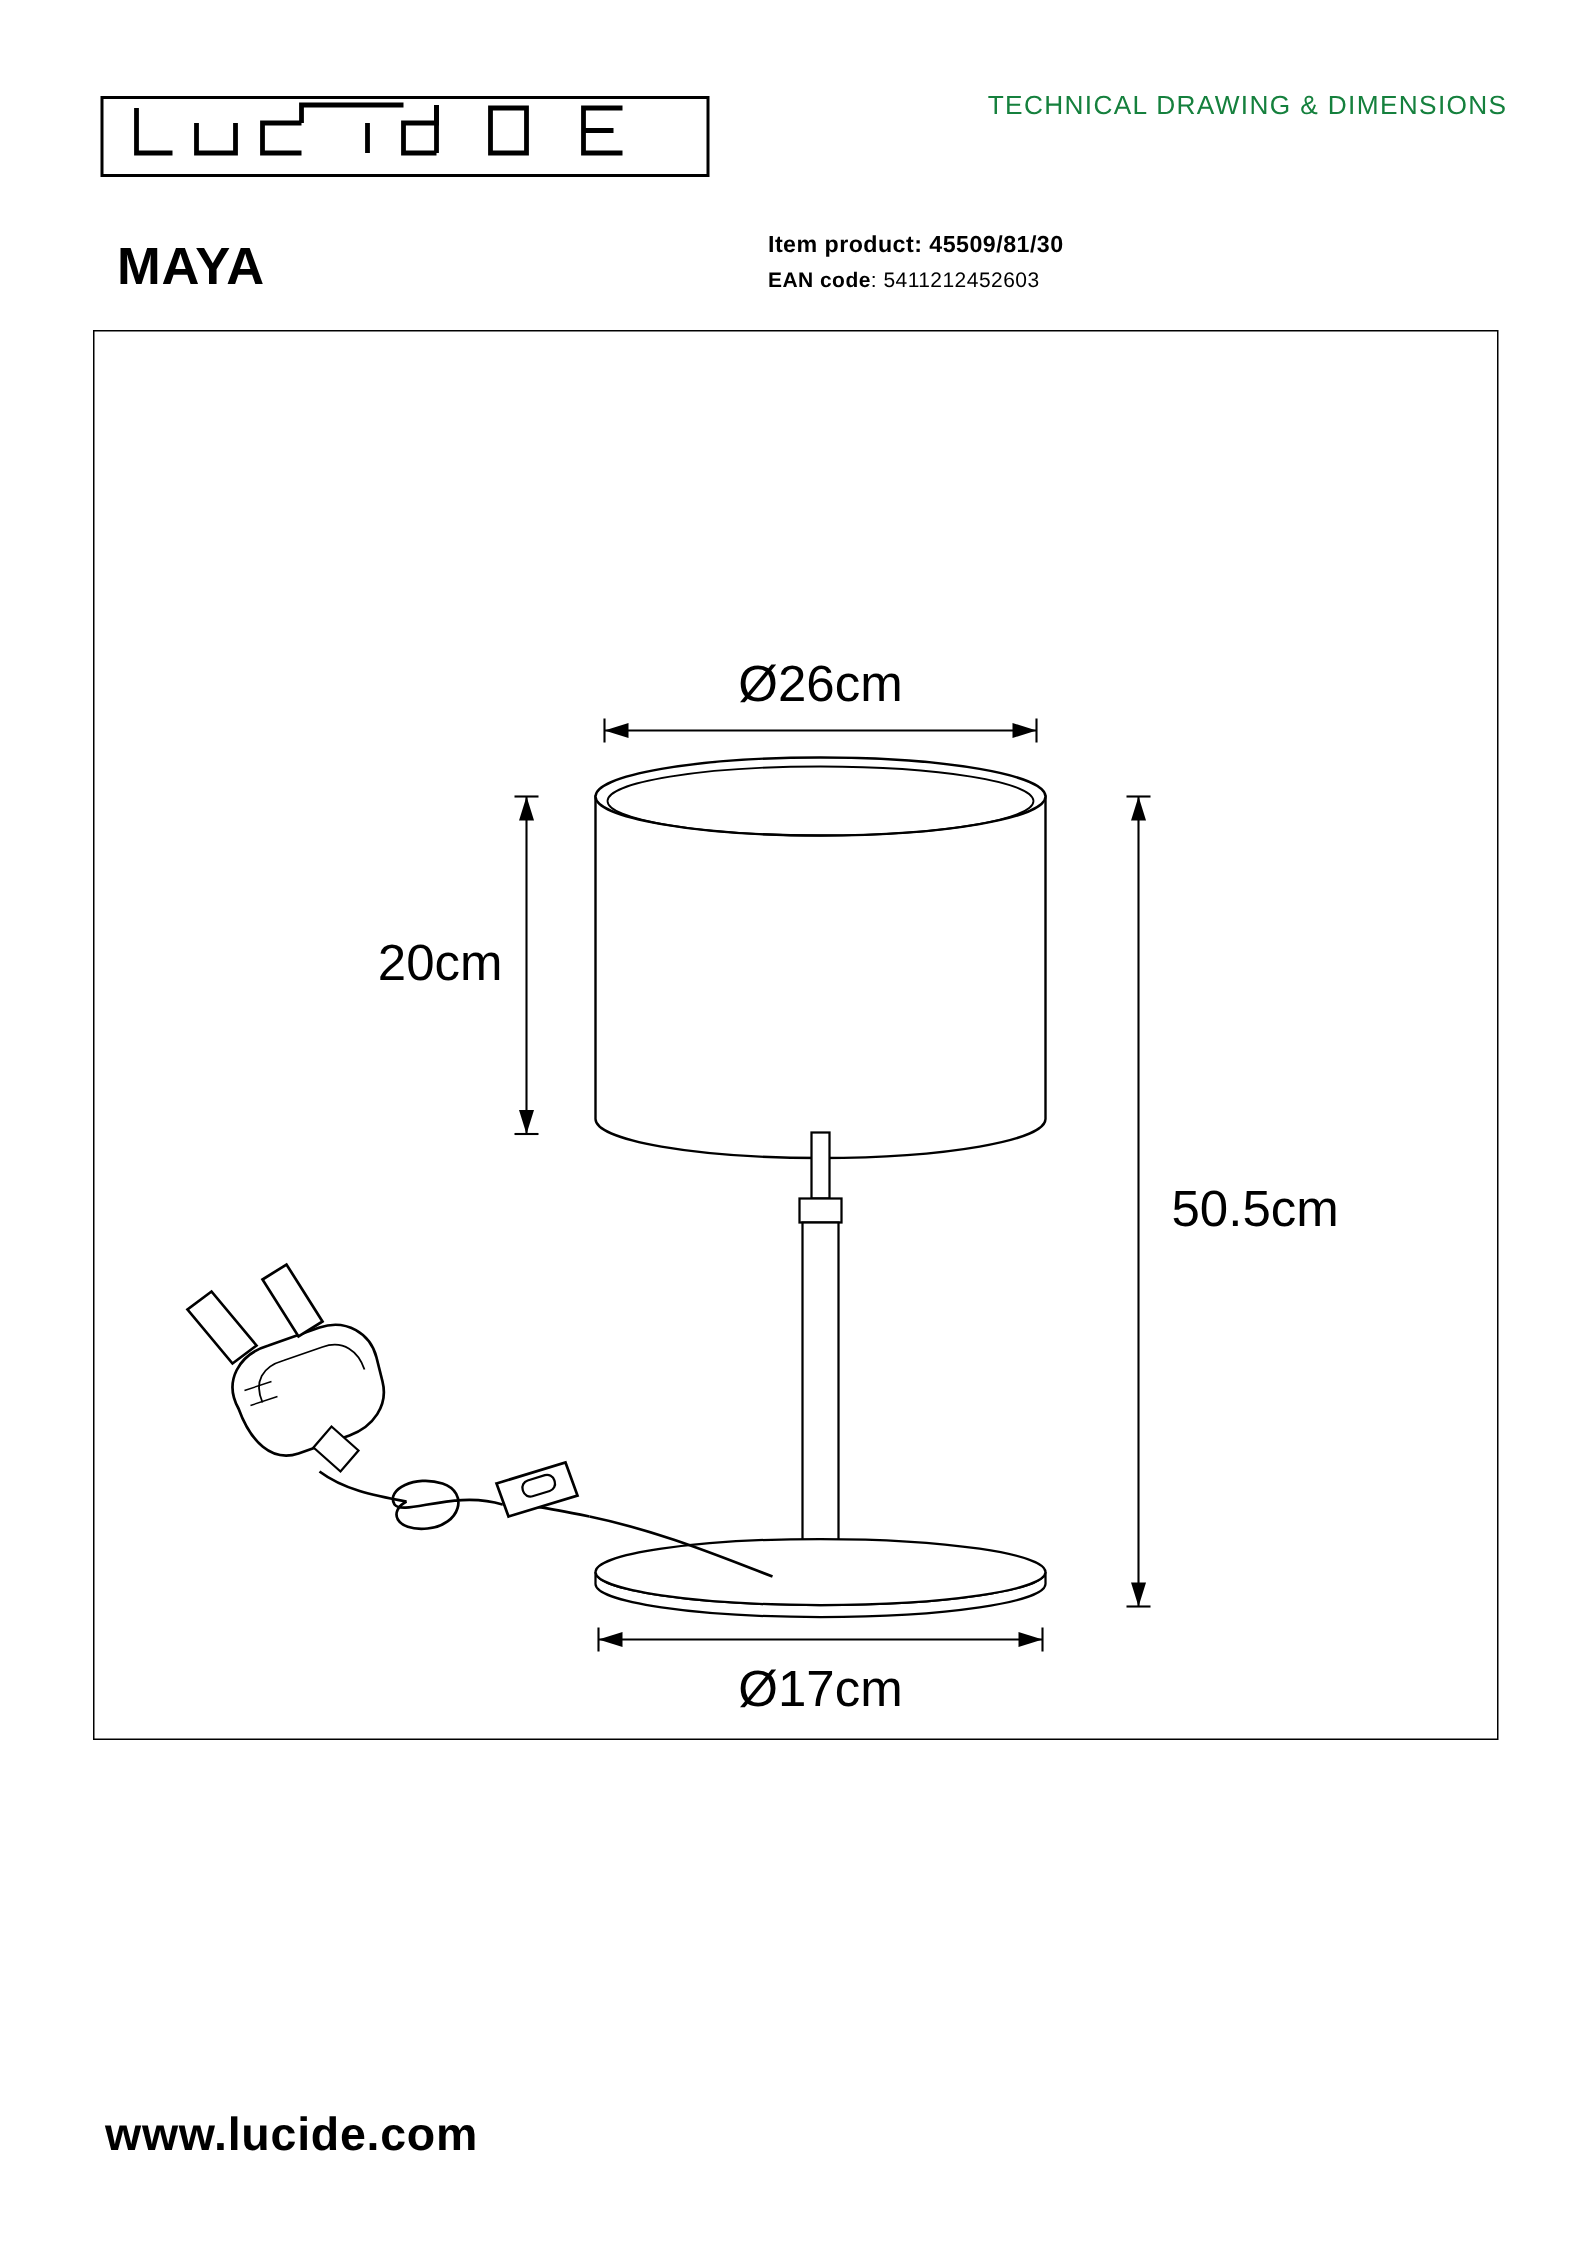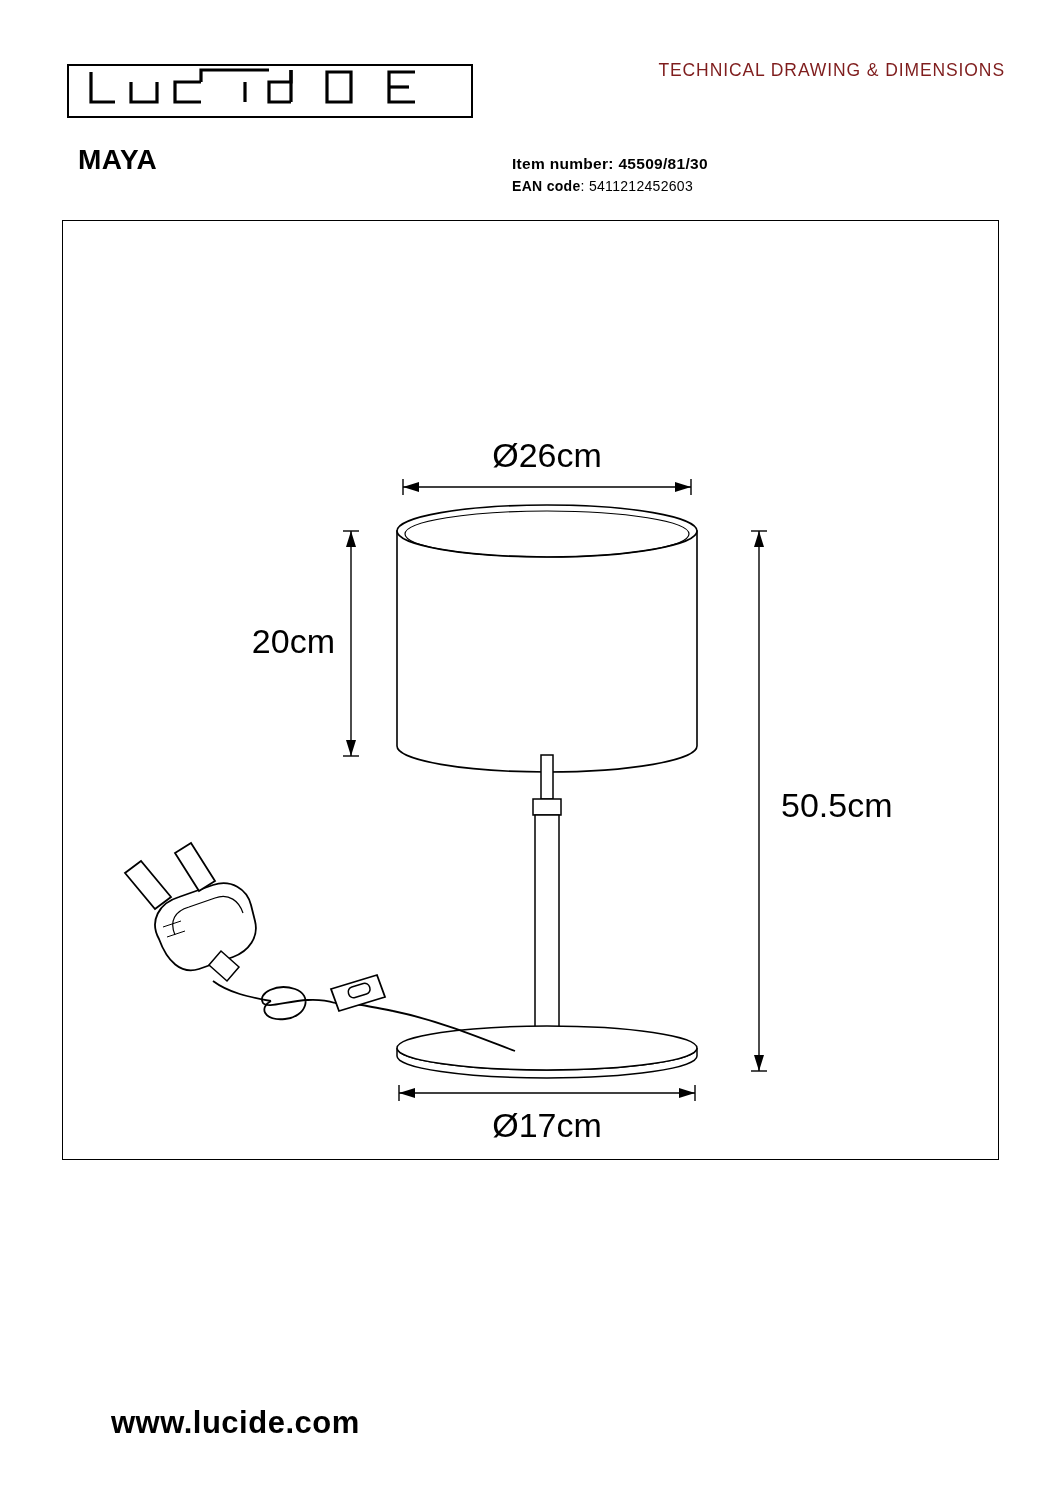--- a/index.html
+++ b/index.html
@@ -34,29 +34,29 @@
     box-sizing: border-box;
   }
   .logo-svg { position: absolute; left: 0; top: 0; }
 
   .header-caption {
     position: absolute;
     right: 56px;
     top: 60px;
     font-size: 17.5px;
     letter-spacing: 0.9px;
-    color: #7f1d1d;
+    color: #15803d;
     white-space: nowrap;
   }
 
   .product-title {
     position: absolute;
     left: 78px;
-    top: 144px;
-    font-size: 28px;
+    top: 158px;
+    font-size: 35px;
     font-weight: bold;
     letter-spacing: 0.5px;
   }
 
   .item-line {
     position: absolute;
     left: 512px;
     top: 155px;
     font-size: 15.5px;
     letter-spacing: 0.3px;
@@ -98,21 +98,20 @@
     font-weight: bold;
     letter-spacing: 0.2px;
   }
   .footer-url {
     position: absolute;
     left: 70px;
     top: 1405px;
     font-size: 31px;
     font-weight: bold;
     letter-spacing: 0.5px;
-    margin-left: 41px;
   }
 </style>
 </head>
 <body>
 
 <div class="page">
 
   <div class="logo-box">
     <svg class="logo-svg" width="402" height="50" viewBox="0 0 402 50">
       <g fill="none" stroke="#000" stroke-width="3.2">
@@ -136,21 +135,21 @@
         <path d="M320 21 L340 21"></path>
       </g>
     </svg>
   </div>
 
   <div class="header-caption">TECHNICAL DRAWING &amp; DIMENSIONS</div>
 
   <div class="product-title">MAYA</div>
 
   <div class="item-line">
-    <b>Item number:</b>
+    <b>Item product:</b>
     <b>45509/81/30</b>
   </div>
 
   <div class="ean-line">
     <b>EAN code</b><span>:</span>
     <span>5411212452603</span>
   </div>
 
   <div class="frame">
     <svg class="drawing" width="934" height="1130" viewBox="0 0 934 1130">

